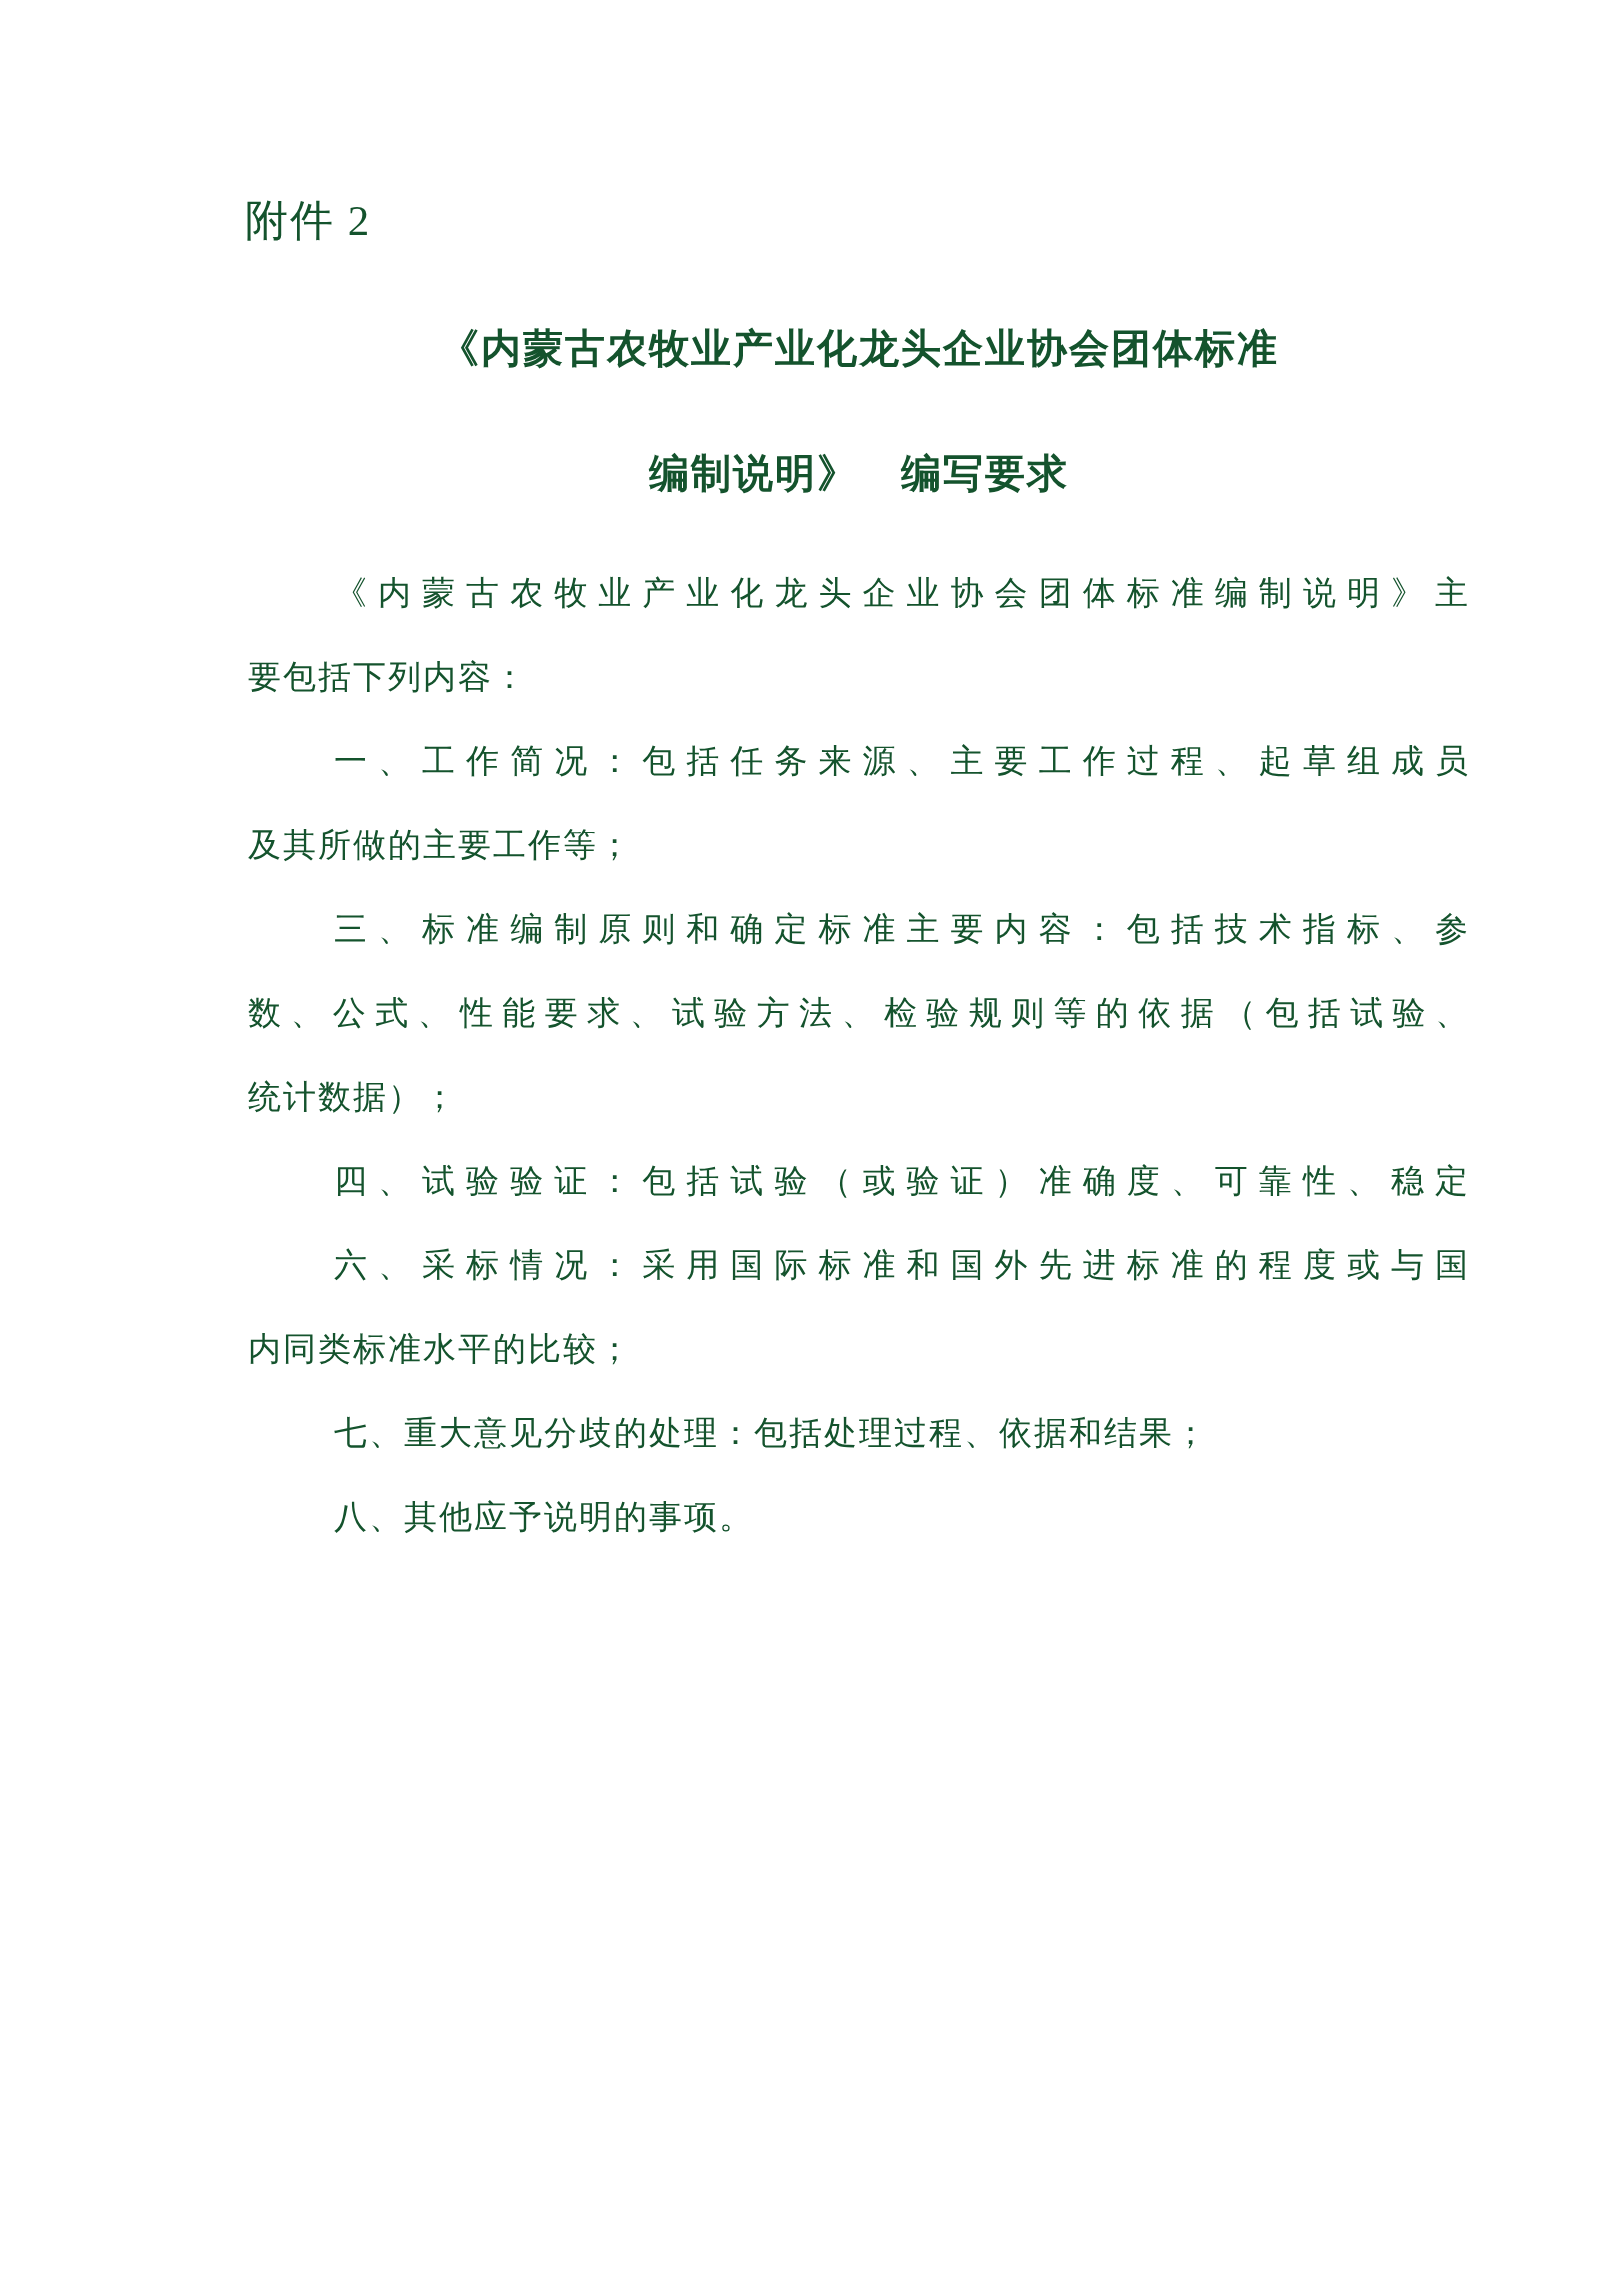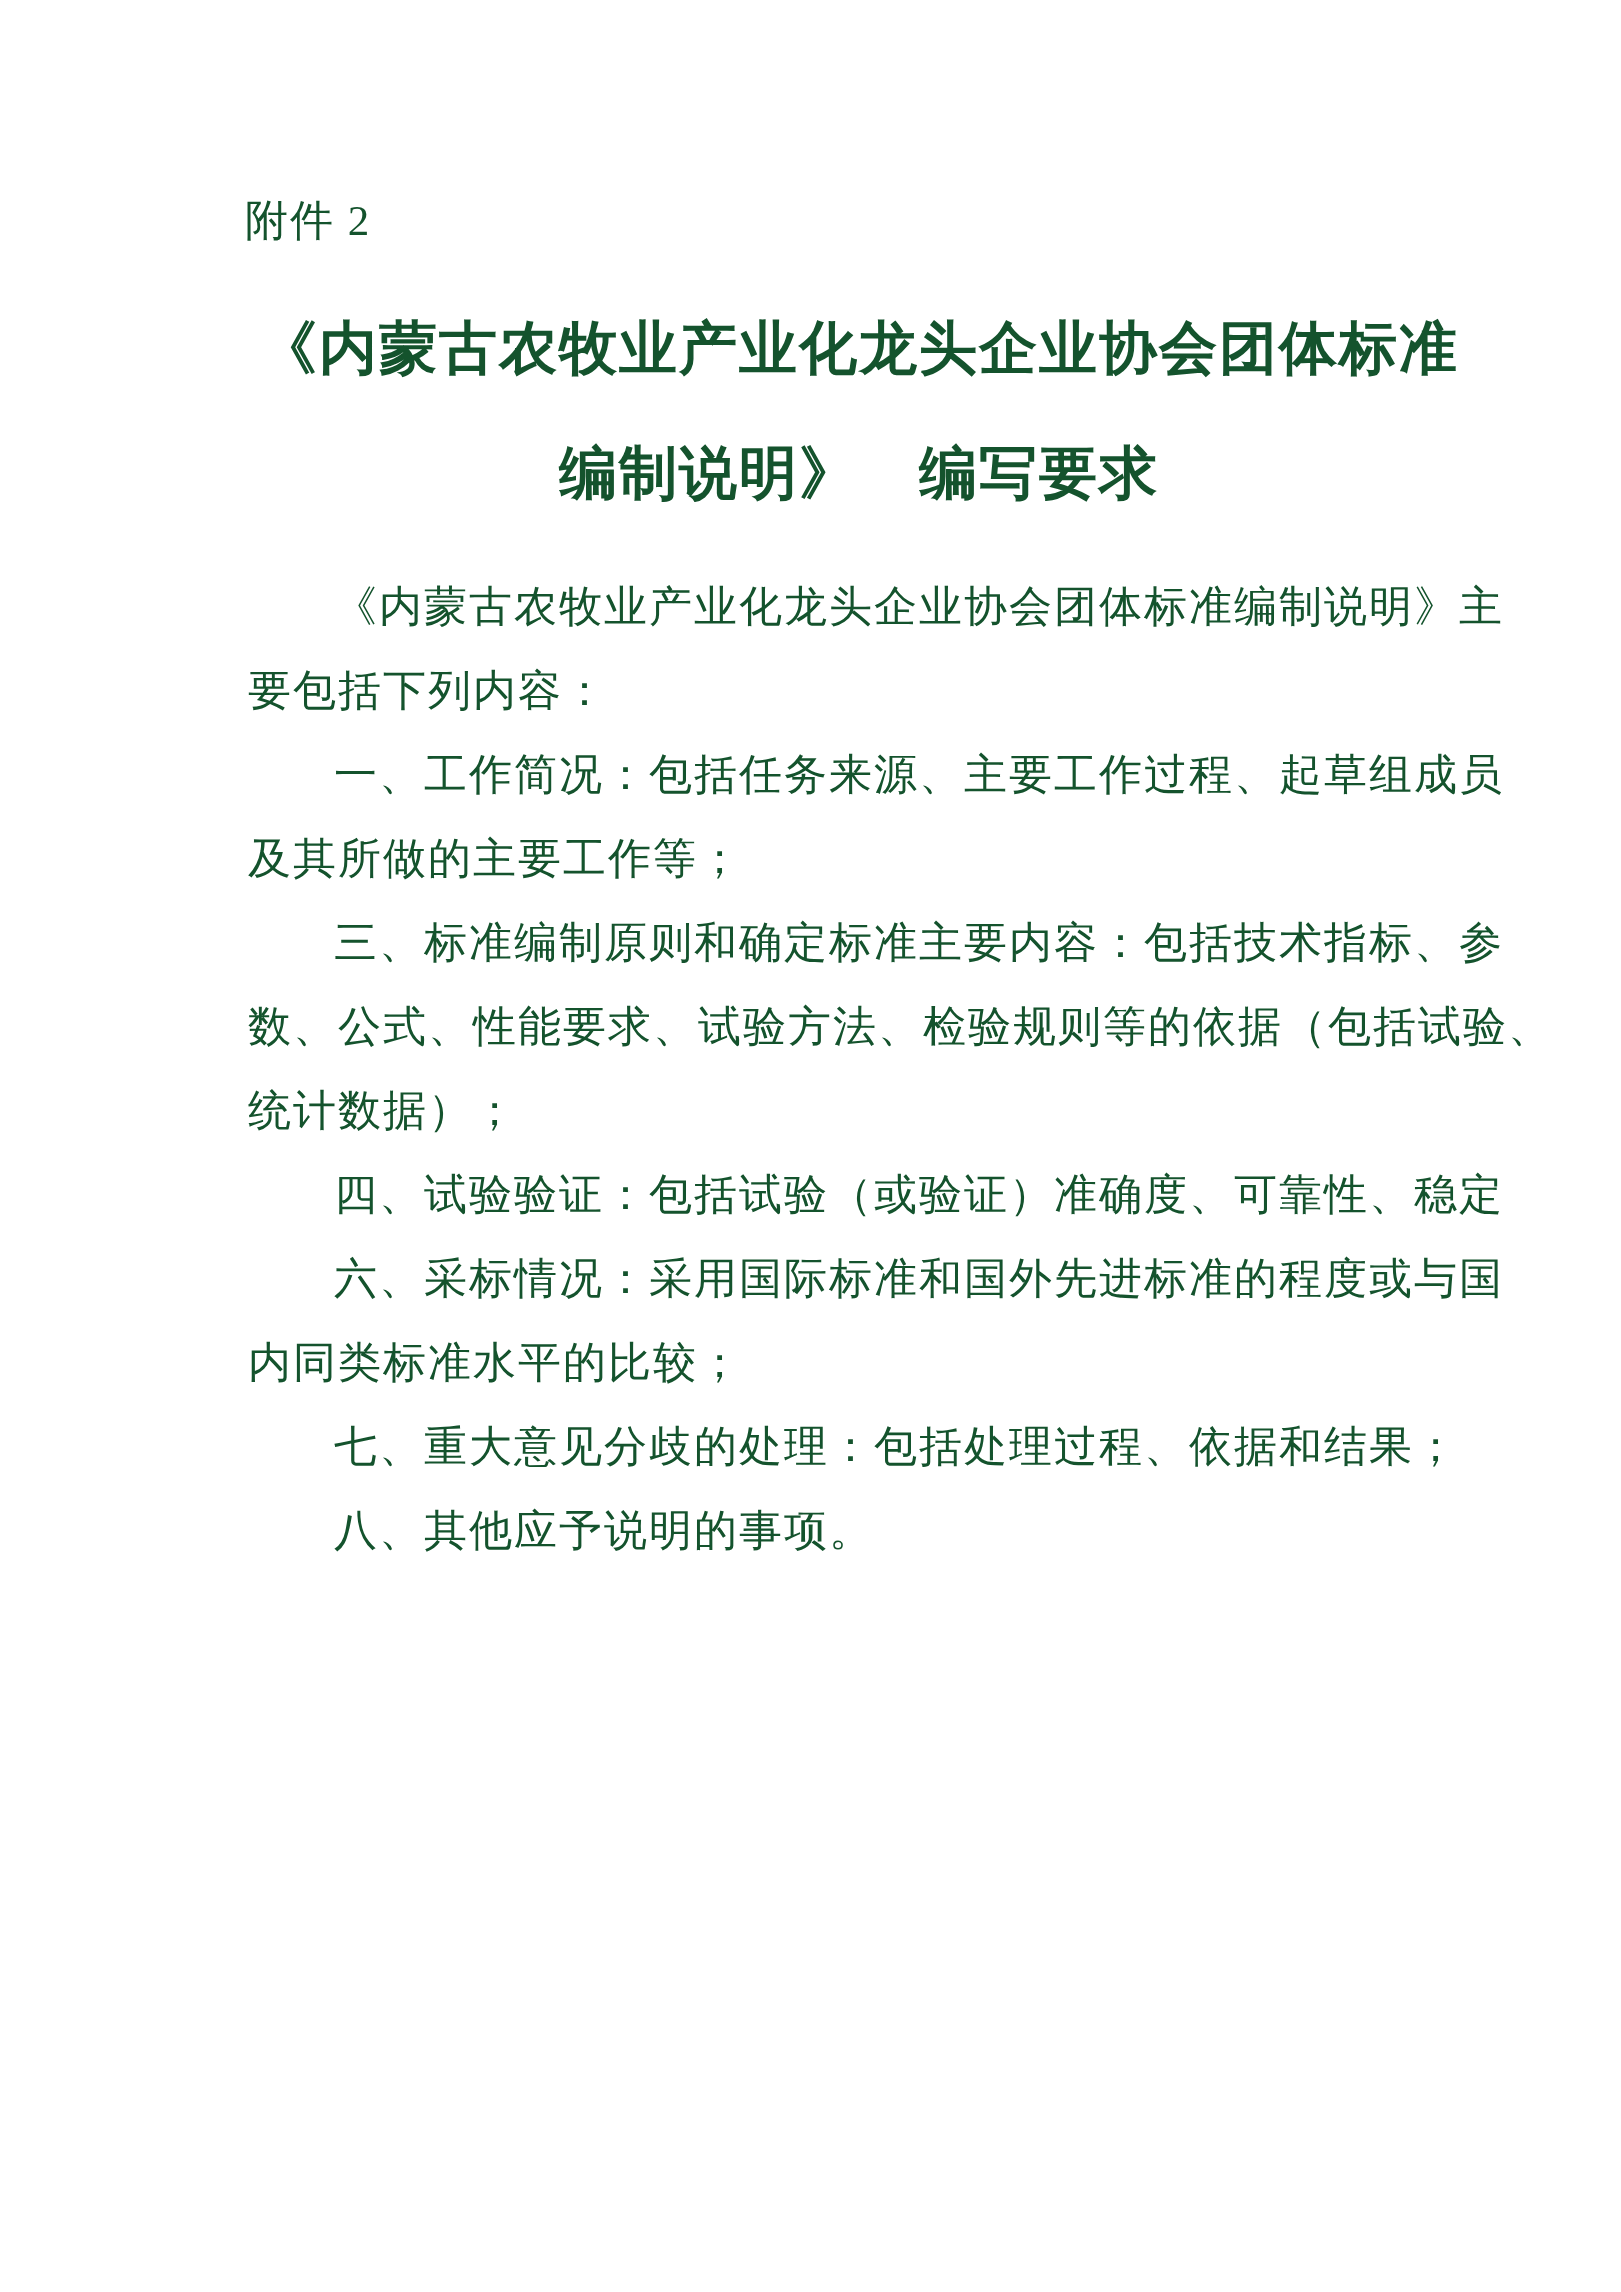--- a/index.html
+++ b/index.html
@@ -20,31 +20,31 @@
     letter-spacing: 2px;
     white-space: nowrap;
   }
   .title {
     position: absolute;
     top: 286px;
     left: 248px;
     width: 1222px;
     text-align: center;
     font-weight: bold;
-    font-size: 58px;
+    font-size: 40px;
     line-height: 125px;
     letter-spacing: 2px;
   }
   .title-line { height: 125px; white-space: nowrap; }
   .body {
     position: absolute;
-    top: 565px;
+    top: 551px;
     left: 248px;
     width: 1222px;
-    font-size: 43px;
+    font-size: 33px;
     letter-spacing: 2px;
   }
   .line {
     height: 84px;
     line-height: 84px;
     white-space: nowrap;
     text-align: left;
   }
   .line.full {
     text-align: justify;

